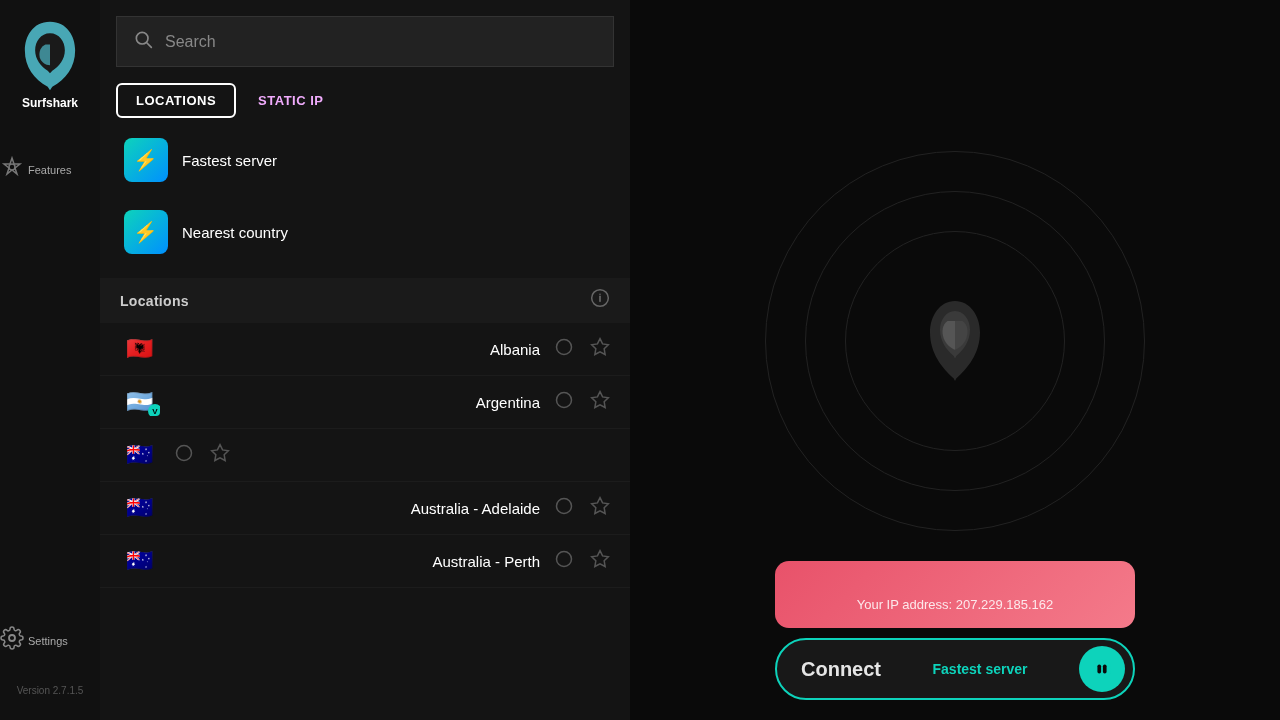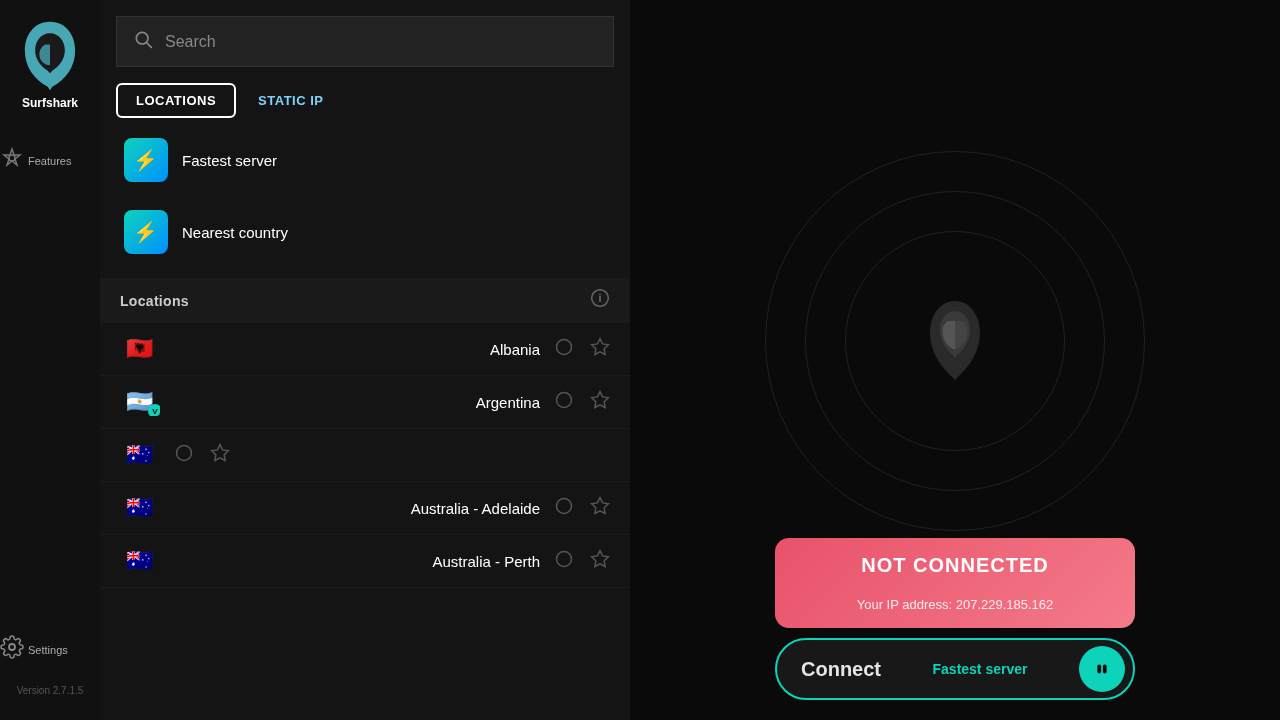--- a/index.html
+++ b/index.html
@@ -13,21 +13,21 @@
     }
 
     
     .sidebar {
       width: 100px;
       background: #111111;
       display: flex;
       flex-direction: column;
       align-items: center;
       padding: 16px 0;
-      gap: 0;
+      gap: 9px;
     }
     .sidebar-logo {
       display: flex;
       flex-direction: column;
       align-items: center;
       margin-bottom: 24px;
       cursor: pointer;
     }
     .sidebar-logo .logo-text {
       color: #ffffff;
@@ -101,21 +101,21 @@
       display: flex;
       margin: 0 16px 8px;
       gap: 4px;
     }
     .tab {
       padding: 8px 18px;
       border-radius: 6px;
       font-size: 13px;
       font-weight: 700;
       cursor: pointer;
-      color: #7dd3fc;
+      color: #f0abfc;
       letter-spacing: 0.5px;
       border: none;
       background: transparent;
     }
     .tab.active {
       background: transparent;
       color: #fff;
       border: 2px solid #fff;
     }
 
@@ -520,21 +520,20 @@
         <path d="M30 8 C18 8, 10 20, 10 33 C10 50, 20 62, 29 70 L30 72 L31 70 C40 62, 50 50, 50 33 C50 20, 42 8, 30 8 Z" fill="#2a2a2a"></path>
         <path d="M30 16 C23 16, 18 23, 18 31 C18 40, 23 47, 29 52 L30 54 L31 52 C37 47, 42 40, 42 31 C42 23, 37 16, 30 16 Z" fill="#3a3a3a"></path>
         <path d="M24 24 C20 27, 19 32, 21 38 C23 43, 27 46, 30 47 L30 24 Z" fill="#555555"></path>
         <path d="M36 24 C40 27, 41 32, 39 38 C37 43, 33 46, 30 47 L30 24 Z" fill="#444444"></path>
       </svg>
     </div>
   </div>
 
   <div class="bottom-status">
     <div class="not-connected-banner">
-      <div class="nc-title">NOT CONNECTED</div>
       <div class="nc-ip">Your IP address: 207.229.185.162</div>
     </div>
 
     <div class="connect-bar">
       <span class="connect-label">Connect</span>
       <span class="fastest-label">Fastest server</span>
       <div class="connect-btn-icon">
         <svg width="22" height="22" viewBox="0 0 24 24" fill="none">
           <circle cx="12" cy="12" r="10" fill="#0dd3bb"></circle>
           <rect x="7" y="7" width="4" height="10" rx="2" fill="#0a0a0a"></rect>

